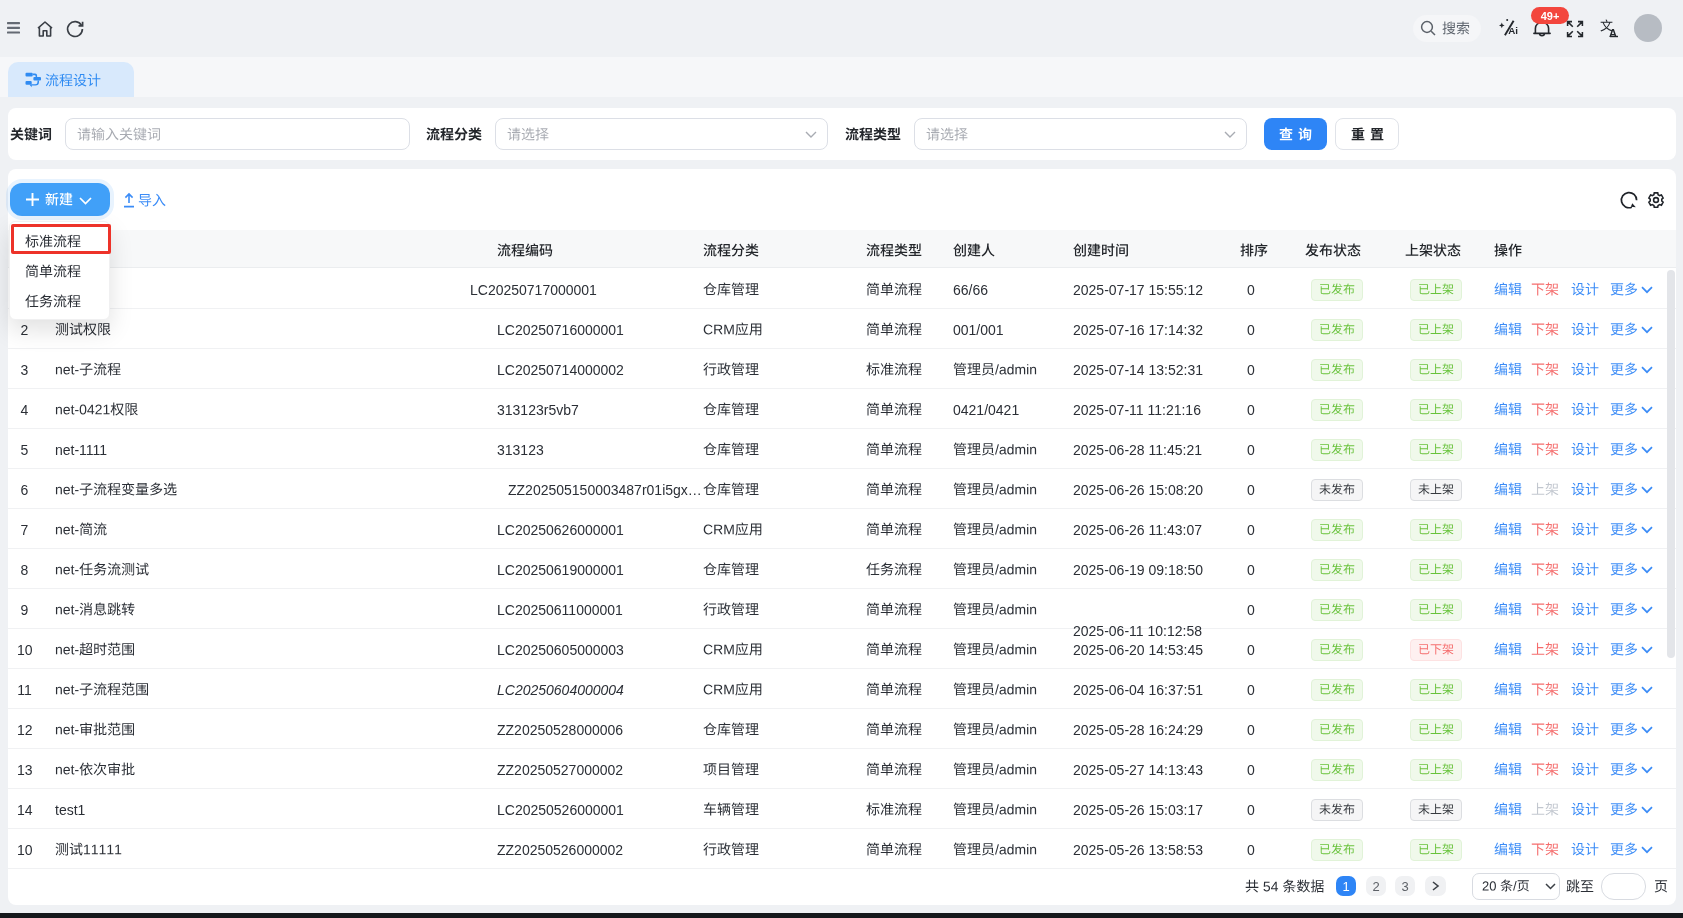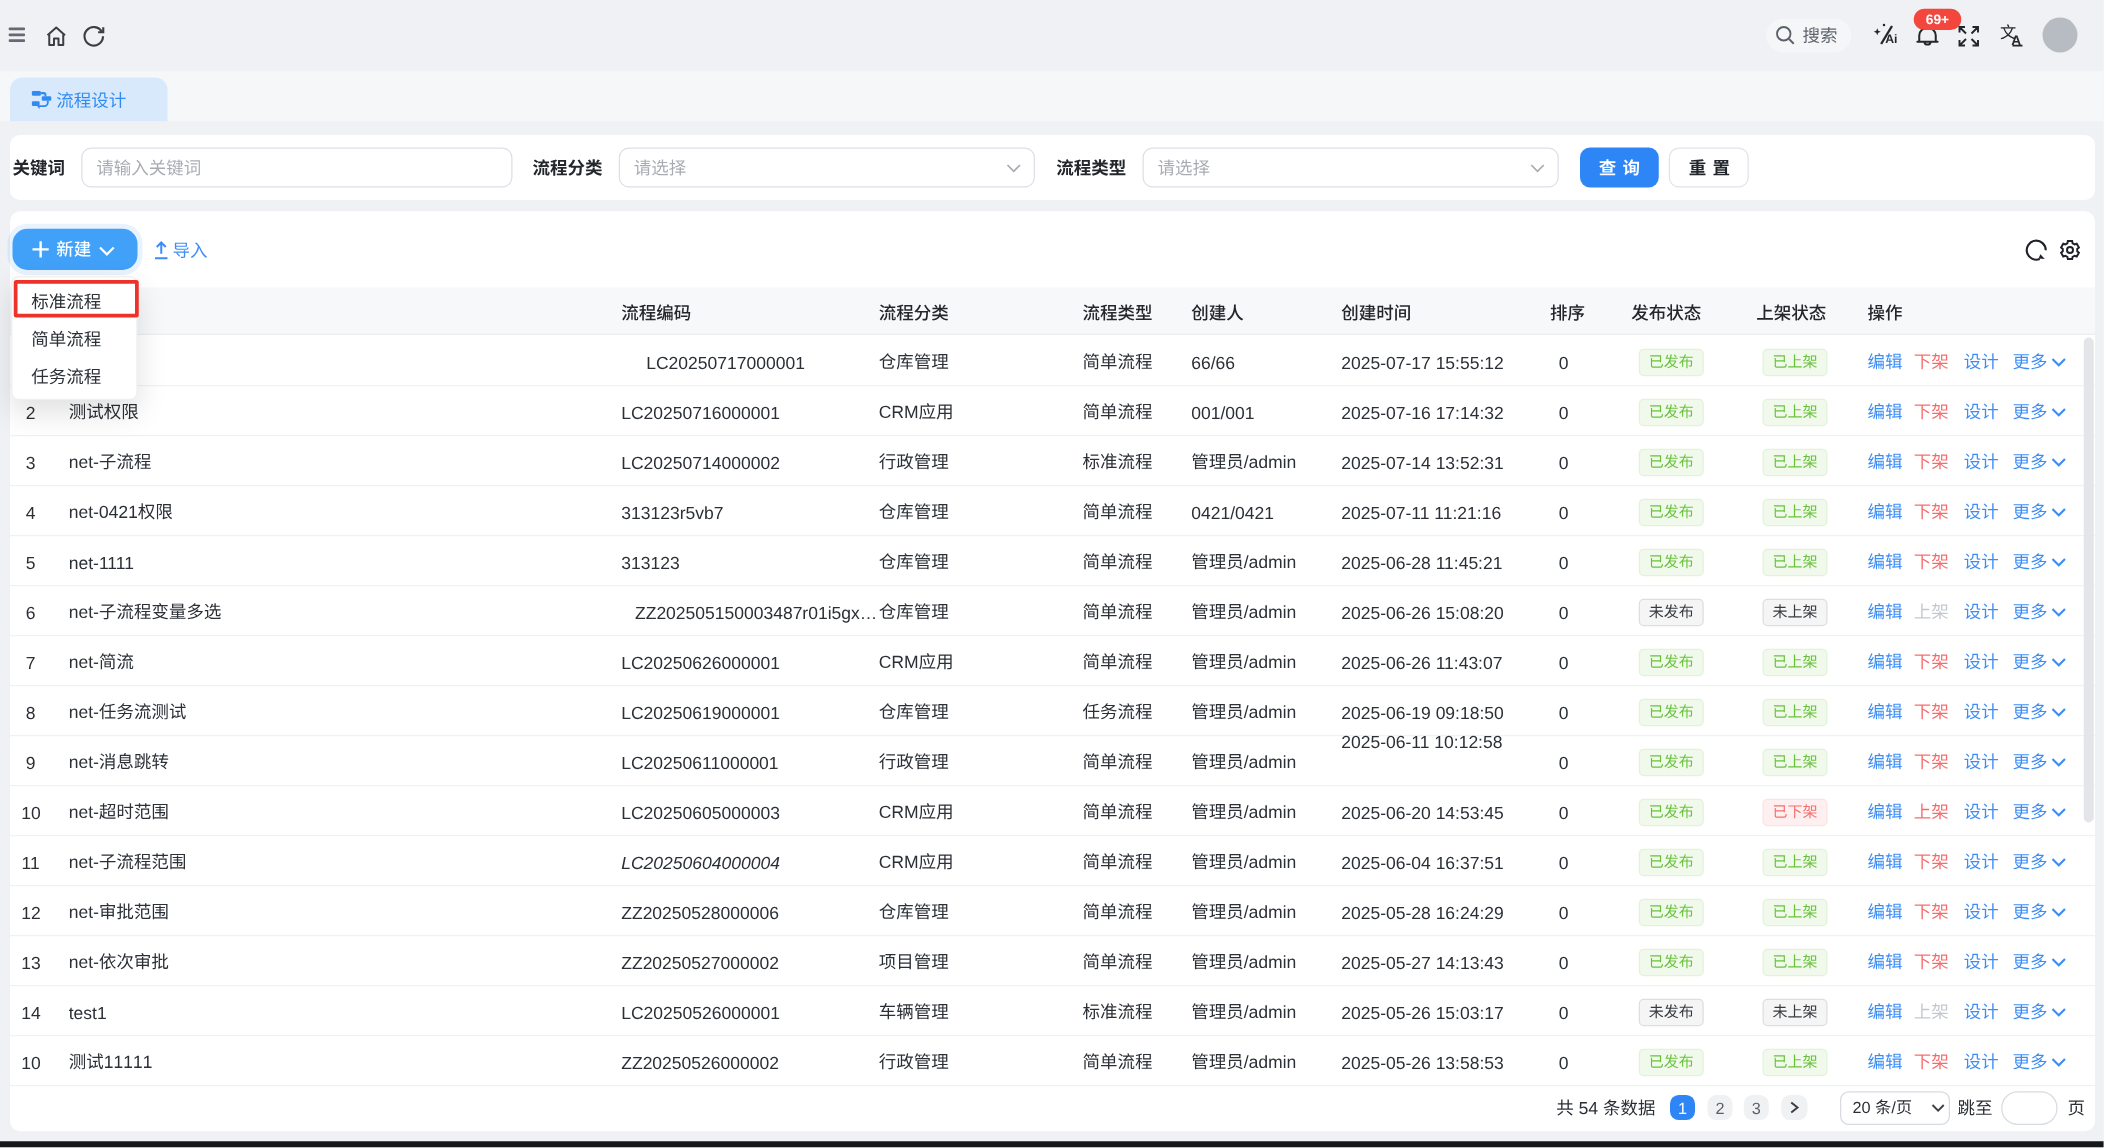--- a/index.html
+++ b/index.html
@@ -164,21 +164,21 @@
 <circle cx="9.2" cy="3" r="1" fill="#23272c"></circle>
 <path d="M15.6 3.8 6.9 18.2" stroke="#23272c" stroke-width="1.9"></path>
 <text x="10.2" y="17" font-family="Liberation Sans" font-size="9.8" font-weight="700" fill="#23272c">Ai</text>
   </svg>
 <svg class="ic" style="left:1533px;top:20px" width="18" height="18" viewBox="0 0 18 18" fill="none" stroke="#23272c" stroke-width="1.6">
     <path d="M2.4 13.4V8.4a6.6 6.2 0 0 1 13.2 0v5"></path>
     <path d="M0.9 13.4h16.2" stroke-linecap="round"></path>
     <path d="M6.6 13.6a2.4 2.1 0 0 0 4.8 0"></path>
   </svg>
 <div class="abs" style="left:1531px;top:7px;width:38px;height:17px;border-radius:9px;background:#f3463d"></div>
-<span class="tx" style="left:1531.0px;top:5.5px;font-size:11px;font-weight:bold;color:#fff;width:38px;text-align:center;">69+</span>
+<span class="tx" style="left:1531.0px;top:5.5px;font-size:11px;font-weight:bold;color:#fff;width:38px;text-align:center;">49+</span>
 <svg class="ic" style="left:1566px;top:20px" width="18" height="18" viewBox="0 0 18 18" fill="none" stroke="#23272c" stroke-width="1.55">
     <path d="M1.6 6V1.6H6M1.6 1.6l5.2 5.2M12 1.6h4.4V6M16.4 1.6l-5.2 5.2M1.6 12v4.4H6M1.6 16.4l5.2-5.2M12 16.4h4.4V12M16.4 16.4l-5.2-5.2"></path>
   </svg>
 <svg class="cj" style="left:1600.0px;top:19.2px;width:13.00px;height:13px;color:#23272c" viewBox="0 -880 1000 1000">
     <g>
       <use href="#g2"></use>
     </g>
   </svg>
 <span class="tx" style="left:1609px;top:22.5px;font-size:11px;font-weight:bold;color:#23272c">A</span>
 <svg class="ic" style="left:1609.5px;top:35px" width="8" height="3" viewBox="0 0 8 3">
@@ -367,21 +367,21 @@
     </g>
   </svg>
 <svg class="cj" style="left:1494.0px;top:243.2px;width:28.00px;height:14px;color:#23262b" viewBox="0 -880 2000 1000">
     <g>
       <use href="#g49"></use>
       <use href="#g50" x="1000"></use>
     </g>
   </svg>
 <div class="abs" style="left:8px;top:308px;width:1668px;height:1px;background:#f0f1f3"></div>
 <span class="tx" style="left:17.0px;top:279.5px;width:15px;text-align:center;">1</span>
-<span class="tx" style="left:517px;top:279.5px;">LC20250717000001</span>
+<span class="tx" style="left:470px;top:279.5px;">LC20250717000001</span>
 <svg class="cj" style="left:703.0px;top:282.2px;width:56.00px;height:14px;color:#2b2f36" viewBox="0 -880 4000 1000">
     <g>
       <use href="#g51"></use>
       <use href="#g52" x="1000"></use>
       <use href="#g53" x="2000"></use>
       <use href="#g54" x="3000"></use>
     </g>
   </svg>
 <svg class="cj" style="left:866.0px;top:282.2px;width:56.00px;height:14px;color:#2b2f36" viewBox="0 -880 4000 1000">
     <g>
@@ -1063,21 +1063,21 @@
       <use href="#g54" x="1000"></use>
       <use href="#g85" x="2000"></use>
       <use href="#g86" x="3000"></use>
       <use href="#g87" x="3278"></use>
       <use href="#g88" x="3834"></use>
       <use href="#g89" x="4390"></use>
       <use href="#g90" x="5223"></use>
       <use href="#g76" x="5445"></use>
     </g>
   </svg>
-<span class="tx" style="left:1073.0px;top:583px;text-align:center;">2025-06-11 10:12:58</span>
+<span class="tx" style="left:1073.0px;top:621px;text-align:center;">2025-06-11 10:12:58</span>
 <span class="tx" style="left:1247.0px;top:599.5px;">0</span>
 <div class="abs" style="left:1311.0px;top:598.5px;width:52px;height:22px;background:#f0f9eb;border:1px solid #e1f3d8;border-radius:4px"></div>
 <svg class="cj" style="left:1319.0px;top:603.3px;width:36.00px;height:12px;color:#67c23a" viewBox="0 -880 3000 1000">
     <g>
       <use href="#g57"></use>
       <use href="#g58" x="1000"></use>
       <use href="#g59" x="2000"></use>
     </g>
   </svg>
 <div class="abs" style="left:1410.0px;top:598.5px;width:52px;height:22px;background:#f0f9eb;border:1px solid #e1f3d8;border-radius:4px"></div>

